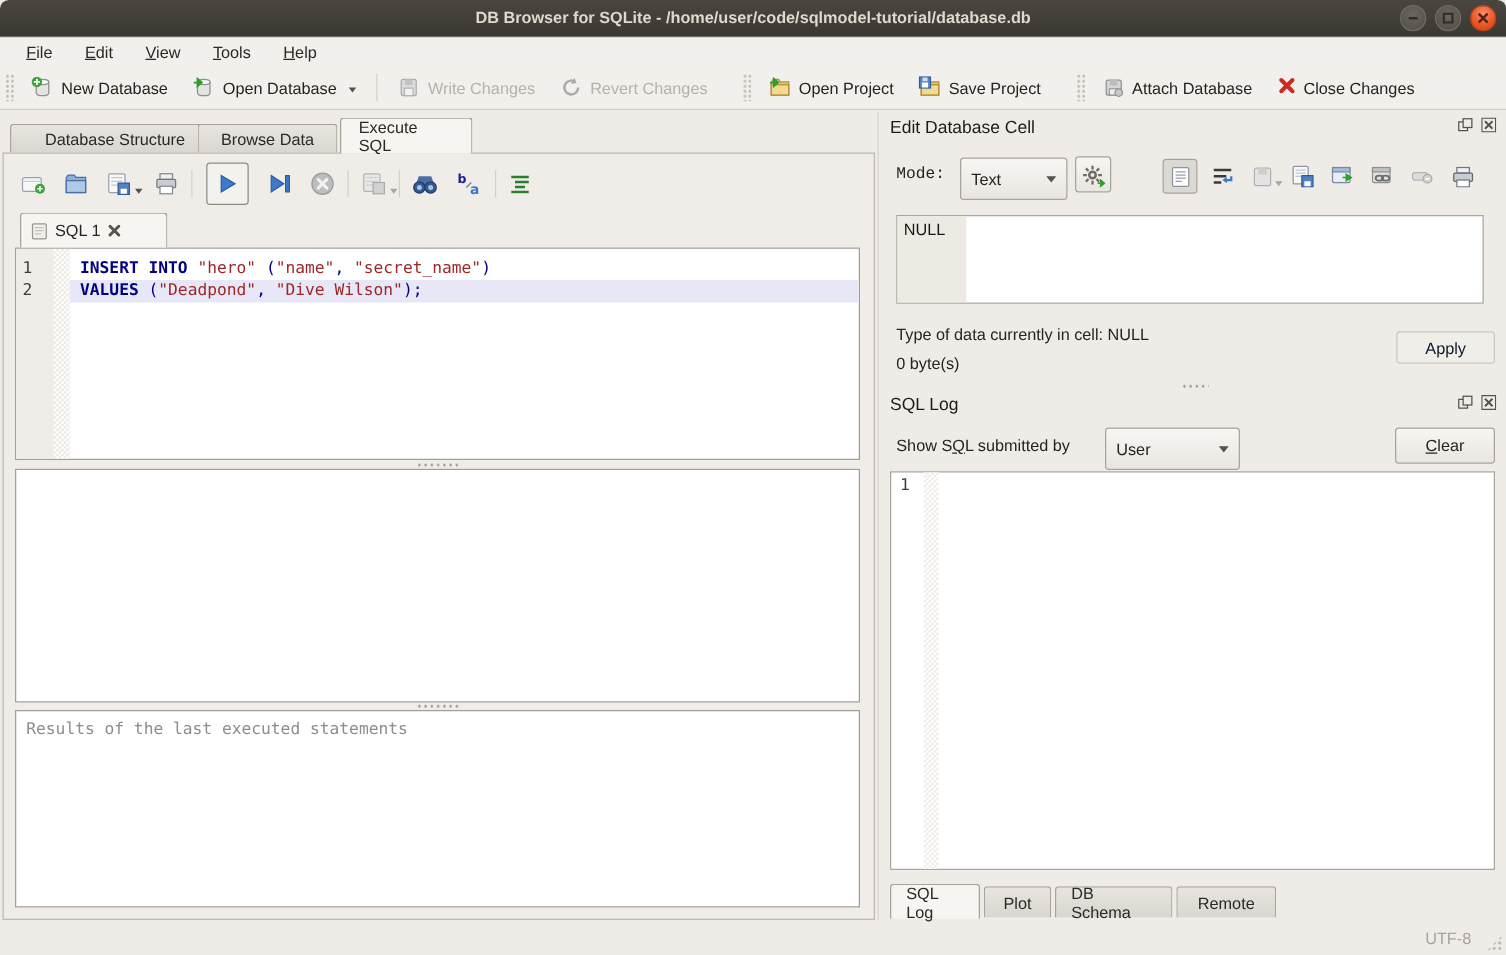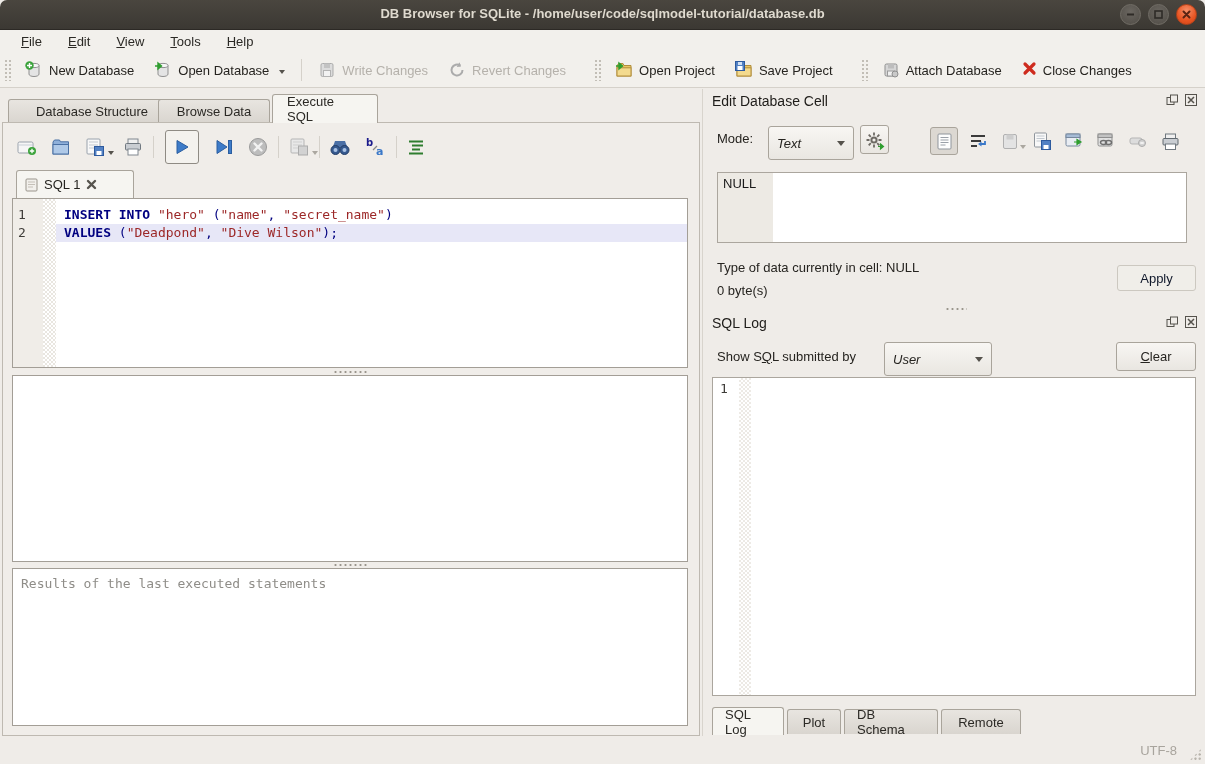--- a/index.html
+++ b/index.html
@@ -88,21 +88,21 @@
 
   .pane { position:absolute; left:12px; background:#fff; border:1px solid #A39E96; }
   .placeholder { font-family:"DejaVu Sans Mono", monospace; font-size:13px; color:#8F8D88; padding:7px 8px; }
 
   
   .v-divider { position:absolute; left:702px; top:89px; width:1px; height:647px; background:#D8D4CD; }
   .dock-title { position:absolute; font-size:14px; color:#1E1C19; }
   .dock-btns { position:absolute; display:flex; gap:6px; }
 
   .combo { background:linear-gradient(#F8F6F3,#E9E6E1); border:1px solid #A9A49B; border-radius:3px;
-    display:flex; align-items:center; padding:16px 8px; color:#262420; position:absolute;font-style:italic; }
+    display:flex; align-items:center; padding:16px 8px; color:#262420; position:absolute; }
   .combo .caret { margin-left:auto; width:0; height:0; border-left:4px solid transparent;
     border-right:4px solid transparent; border-top:5px solid #55524C; }
   .btn { background:linear-gradient(#F8F6F3,#E9E6E1); border:1px solid #A9A49B; border-radius:3px;
     display:flex; align-items:center; justify-content:center; color:#262420; position:absolute; }
   .btn.disabled { background:#F0EEE9; border-color:#CCC8C0; color:#0f172a; }
   .btn span { display:inline-block; }
   .btn.mnemonic span::first-letter { text-decoration:underline; }
 
   .cell-toolbar { position:absolute; left:930px; top:127px; display:flex; gap:8px; align-items:center; }
   .ci { width:24px; height:24px; display:flex; align-items:center; justify-content:center; position:relative; }
@@ -416,21 +416,21 @@
     <svg width="13" height="12">
         <rect x="1" y="3.5" width="7" height="7" fill="none" stroke="#55524C"></rect>
         <rect x="4.5" y="1" width="7" height="7" fill="#EFECE8" stroke="#55524C"></rect>
       </svg>
     <svg width="12" height="12">
         <rect x="0.5" y="0.5" width="11" height="11" fill="none" stroke="#55524C"></rect>
         <path d="M3 3l6 6M9 3l-6 6" stroke="#55524C" stroke-width="1.5"></path>
       </svg>
   </div>
 
-  <div class="abs" style="left:717px; top:131px;">Mode:</div>
+  <div class="abs" style="left:717px; top:131px;font-family:Liberation Mono, monospace;">Mode:</div>
   <div class="combo" style="left:768px; top:126px; width:86px; height:27px;">
     <span>Text</span>
     <span class="caret"></span>
   </div>
   <div class="btn" style="left:860px; top:125px; width:29px; height:29px;">
     <span style="position:relative; width:18px; height:18px;">
       <svg width="16" height="16" viewBox="0 0 16 16" style="position:absolute;left:0;top:1px;">
           <circle cx="8" cy="8" r="2.6" fill="none" stroke="#6E6A64" stroke-width="2"></circle>
           <path d="M8 0.5v3M8 12.5v3M0.5 8h3M12.5 8h3M2.7 2.7l2.1 2.1M11.2 11.2l2.1 2.1M13.3 2.7l-2.1 2.1M4.8 11.2l-2.1 2.1" stroke="#6E6A64" stroke-width="1.8"></path>
         </svg>

